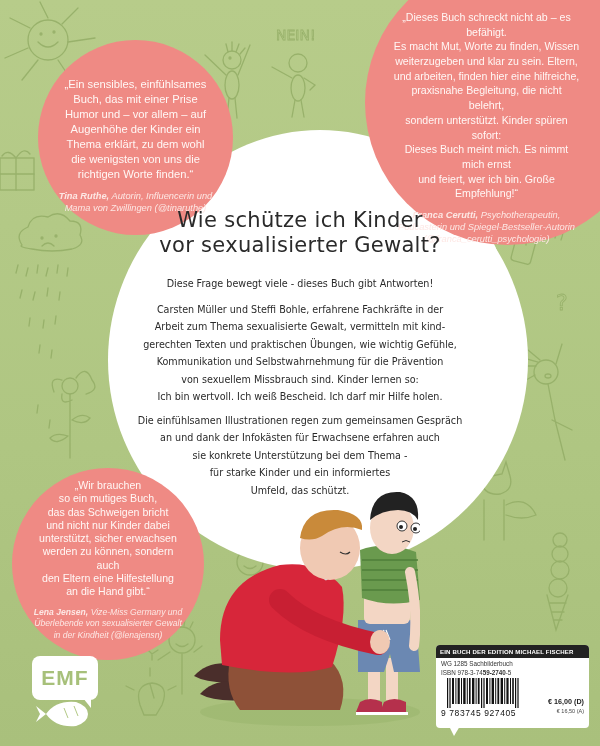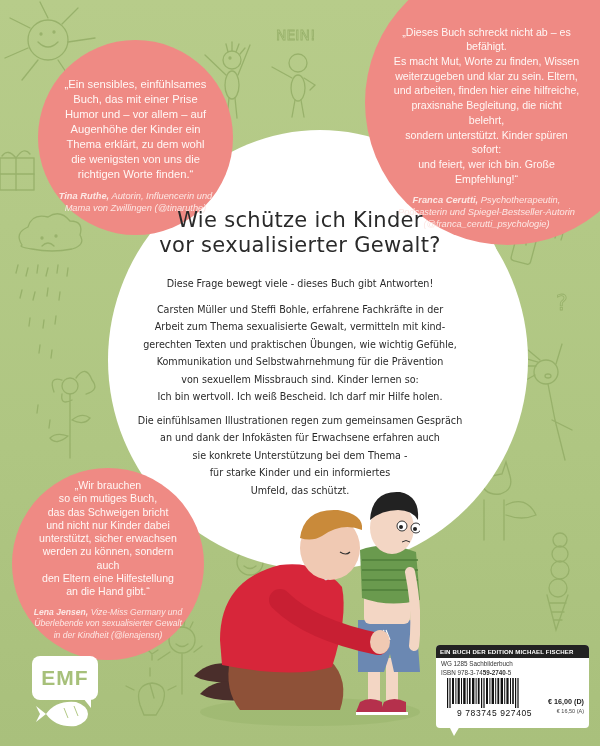--- a/index.html
+++ b/index.html
@@ -19,21 +19,21 @@
   .title { font-size: 21px; line-height: 25px; margin: 0 0 17px; font-weight: normal; letter-spacing: 0.3px; }
   .p { font-size: 9.6px; line-height: 17.5px; margin: 0 0 6px; }
   .emf { position: absolute; left: 32px; top: 656px; width: 66px; height: 44px; background: #fff; border-radius: 8px; display: flex; align-items: center; justify-content: center; font-weight: bold; font-size: 21px; color: #a7c07a; letter-spacing: 1px; }
   .emf-tail { position: absolute; left: 83px; top: 698px; width: 0; height: 0; border-left: 8px solid transparent; border-top: 10px solid #fff; }
   .fish { position: absolute; left: 34px; top: 700px; }
   .isbn-box { position: absolute; left: 436px; top: 645px; width: 153px; height: 83px; background: #fff; border-radius: 4px; overflow: hidden; }
   .isbn-head { background: #222; color: #fff; font-size: 6.1px; font-weight: bold; padding: 3px 4px; letter-spacing: 0.15px; }
   .isbn-line { font-size: 6.3px; color: #333; padding: 0 5px; line-height: 8.5px; }
   .isbn-line b { font-weight: bold; }
   .barcode { position: absolute; left: 11px; top: 33px; width: 72px; height: 30px; }
-  .barcode-digits { position: absolute; left: 21px; top: 63px; font-size: 8.5px; letter-spacing: 0.6px; color: #111; }
+  .barcode-digits { position: absolute; left: 5px; top: 63px; font-size: 8.5px; letter-spacing: 0.6px; color: #111; }
   .price-d { position: absolute; right: 5px; top: 52px; font-size: 7.2px; font-weight: bold; color: #222; }
   .price-a { position: absolute; right: 5px; top: 63px; font-size: 5.5px; color: #444; }
   .isbn-tail { position: absolute; left: 449px; top: 726px; width: 0; height: 0; border-left: 5px solid transparent; border-right: 6px solid transparent; border-top: 10px solid #fff; }
   .illus { position: absolute; left: 180px; top: 480px; }
 </style>
 </head>
 <body>
 
 <div class="cover">
 
@@ -146,20 +146,21 @@
   </div>
 
   <div class="bubble b2">
     <div class="quote" style="font-size:10.6px;line-height:14.7px;">
       <div>„Dieses Buch schreckt nicht ab – es befähigt.</div>
       <div>Es macht Mut, Worte zu finden, Wissen</div>
       <div>weiterzugeben und klar zu sein. Eltern,</div>
       <div>und arbeiten, finden hier eine hilfreiche,</div>
       <div>praxisnahe Begleitung, die nicht belehrt,</div>
       <div>sondern unterstützt. Kinder spüren sofort:</div>
+      <div>Dieses Buch meint mich. Es nimmt mich ernst</div>
       <div>und feiert, wer ich bin. Große Empfehlung!“</div>
     </div>
     <div class="attr">
       <div><b>Franca Cerutti,</b><span> Psychotherapeutin,</span></div>
       <div>Podcasterin und Spiegel-Bestseller-Autorin</div>
       <div>(@franca_cerutti_psychologie)</div>
     </div>
   </div>
 
   <div class="bubble b3">

